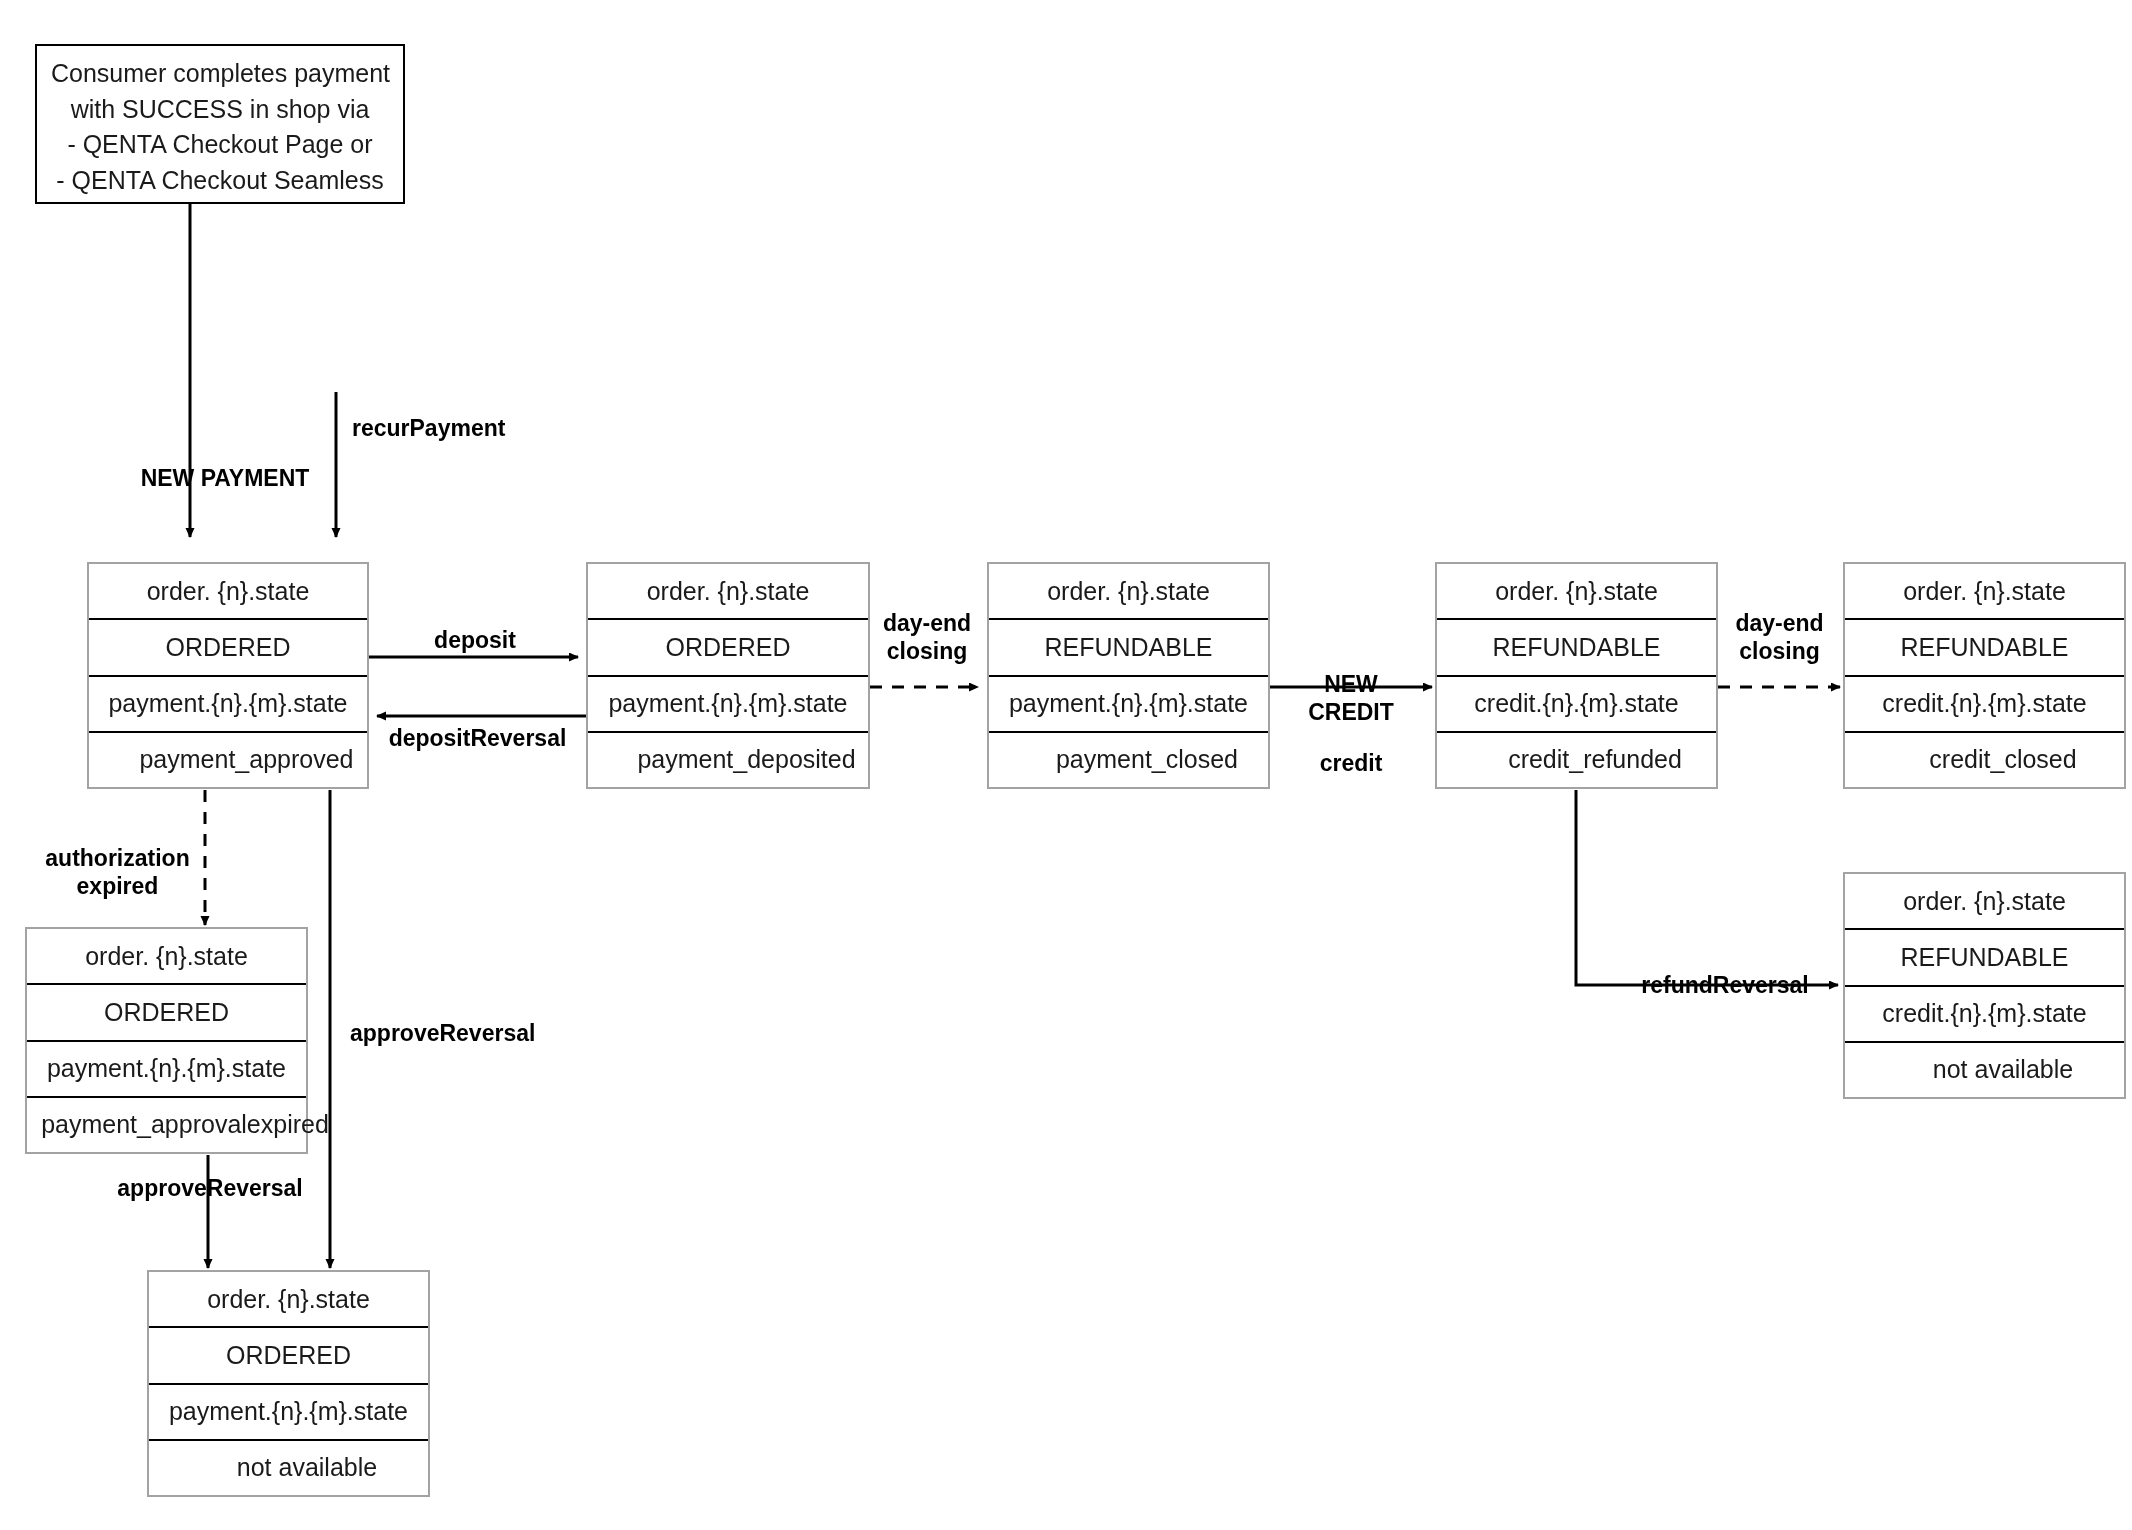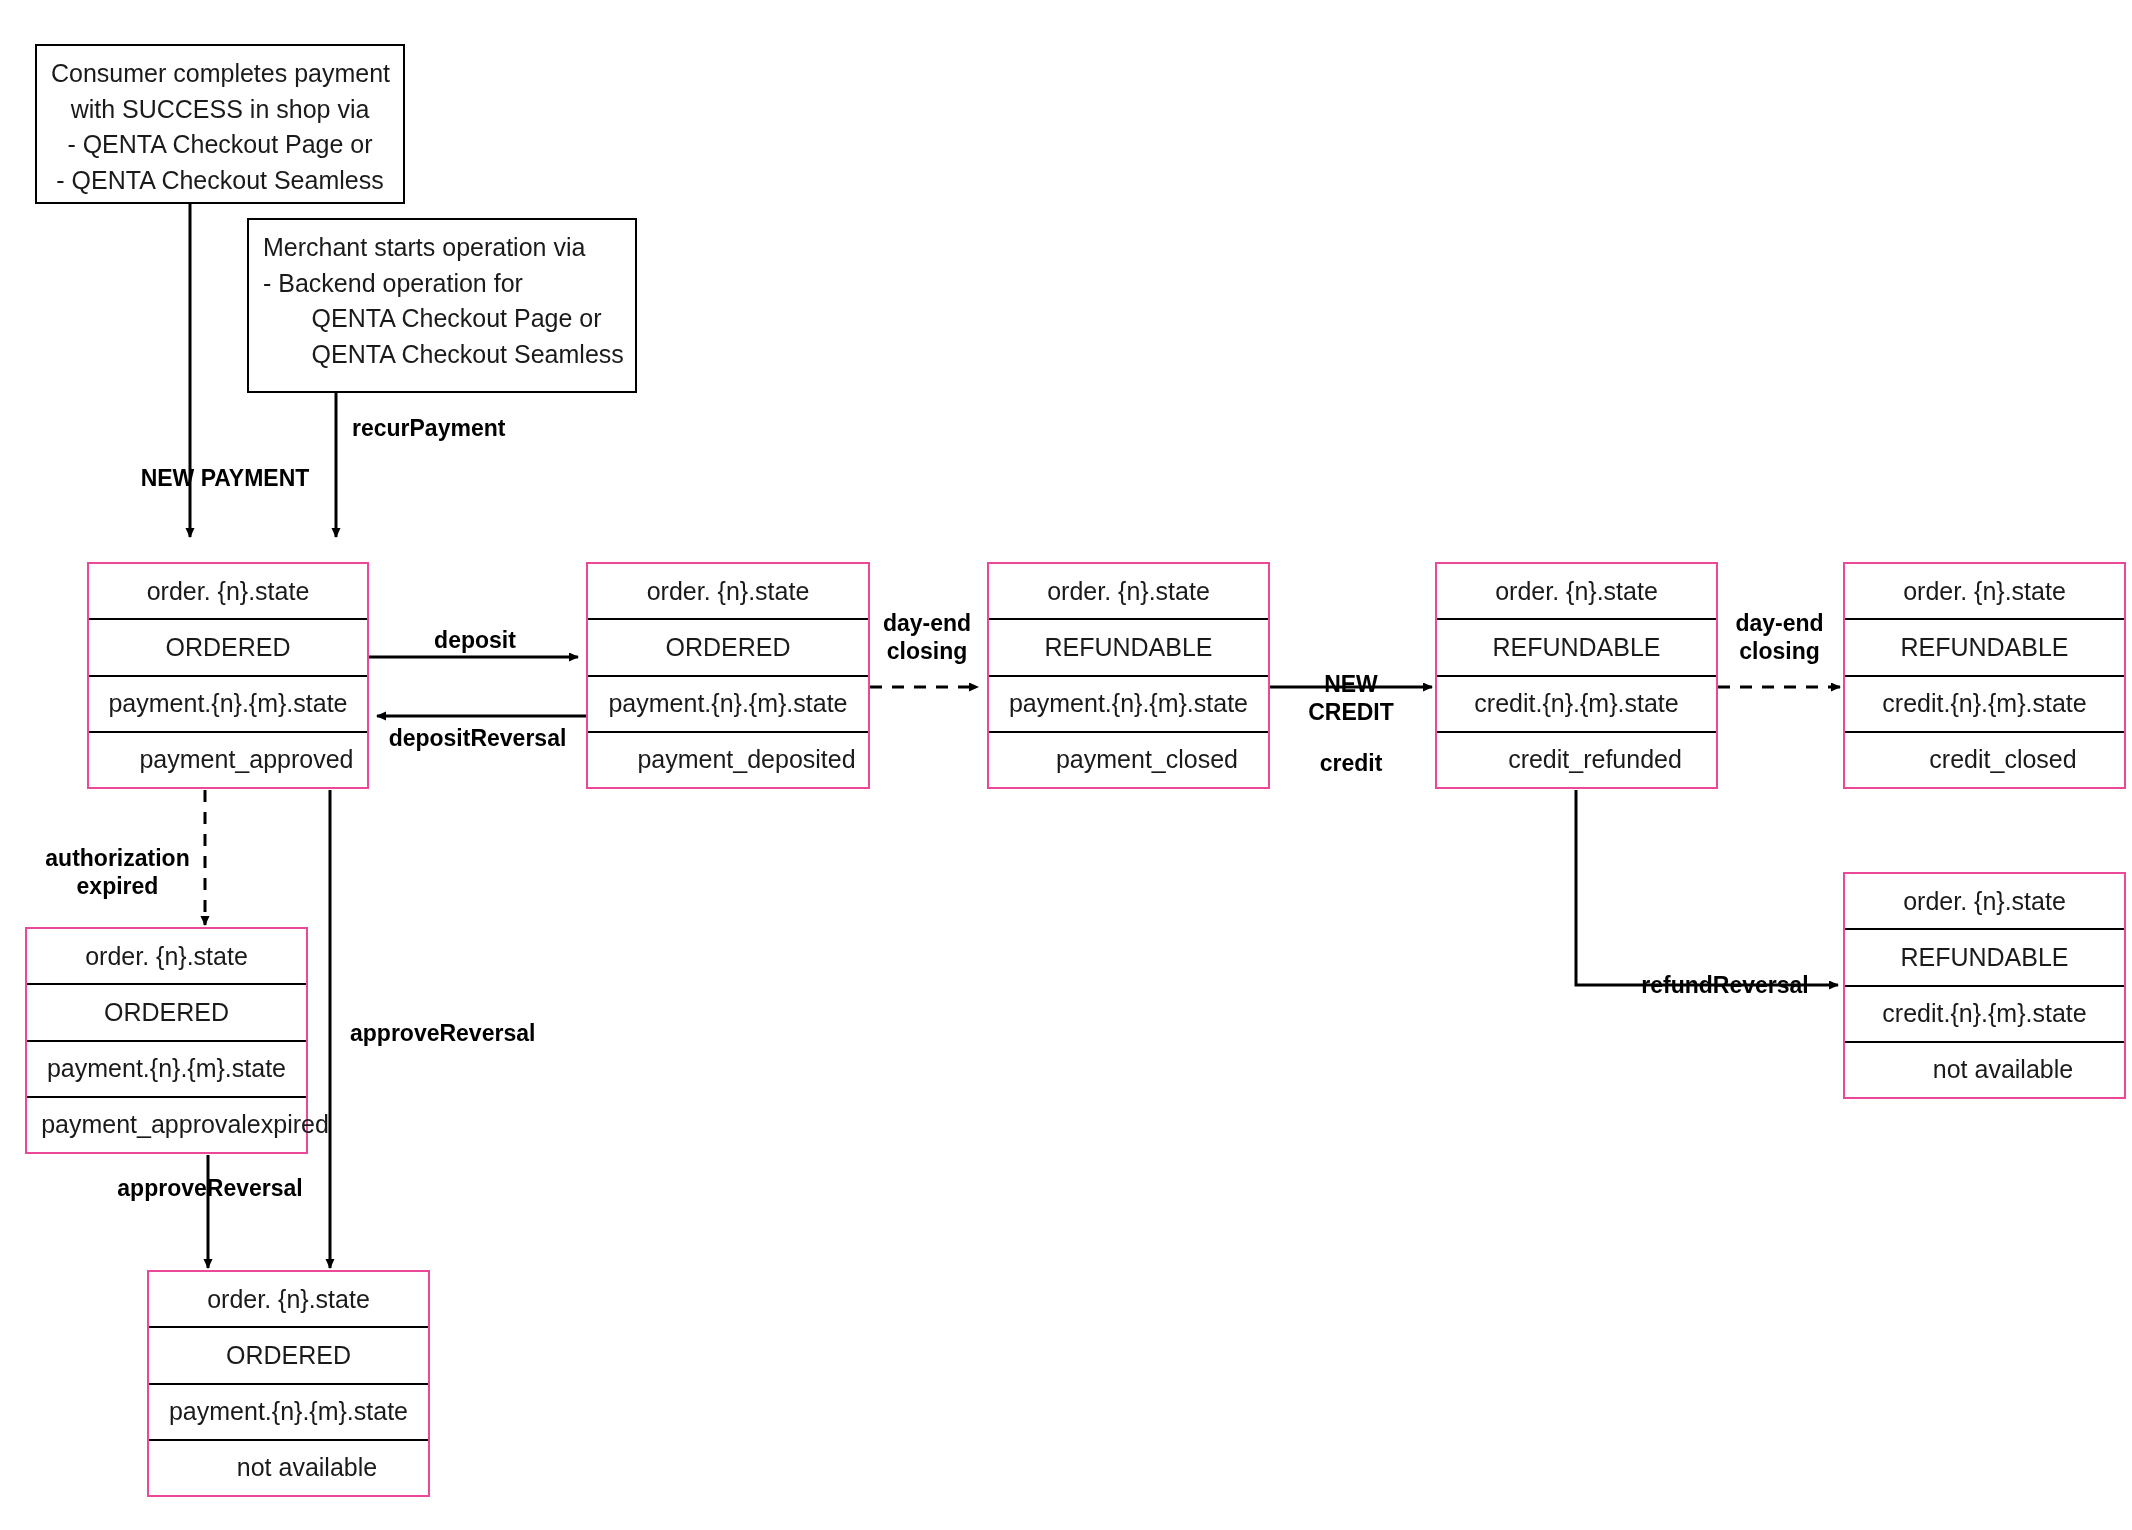--- a/index.html
+++ b/index.html
@@ -30,21 +30,21 @@
     padding: 10px 14px;
     white-space: pre;
   }
   .note.center { text-align: center; }
   .note.left   { text-align: left; }
 
   
   .state {
     position: absolute;
     box-sizing: border-box;
-    border: 2px solid #ec4899;
+    border: 2px solid #a3a3a3;
     background: #fff;
     display: flex;
     flex-direction: column;
   }
   .state .row {
     flex: 1 1 0;
     display: flex;
     align-items: center;
     justify-content: center;
     font-size: 25px;
@@ -111,24 +111,20 @@
 
       <path d="M1576,790 L1576,985 L1838,985" marker-end="url(#arrow)"></path>
     </g>
   </svg>
 
   <div class="note center" style="left:35px; top:20px; width:370px; height:160px;margin-top:24px;">Consumer completes payment
 with SUCCESS in shop via
 - QENTA Checkout Page or
 - QENTA Checkout Seamless</div>
 
-  <div class="note left" style="left:247px; top:218px; width:390px; height:175px;">Merchant starts operation via
-- Backend operation for
-       QENTA Checkout Page or
-       QENTA Checkout Seamless</div>
 
   <div class="state" style="left:87px; top:562px; width:282px; height:227px;">
     <div class="row">order. {n}.state</div>
     <div class="row">ORDERED</div>
     <div class="row">payment.{n}.{m}.state</div>
     <div class="row">payment_approved</div>
   </div>
 
   <div class="state" style="left:586px; top:562px; width:284px; height:227px;">
     <div class="row">order. {n}.state</div>

